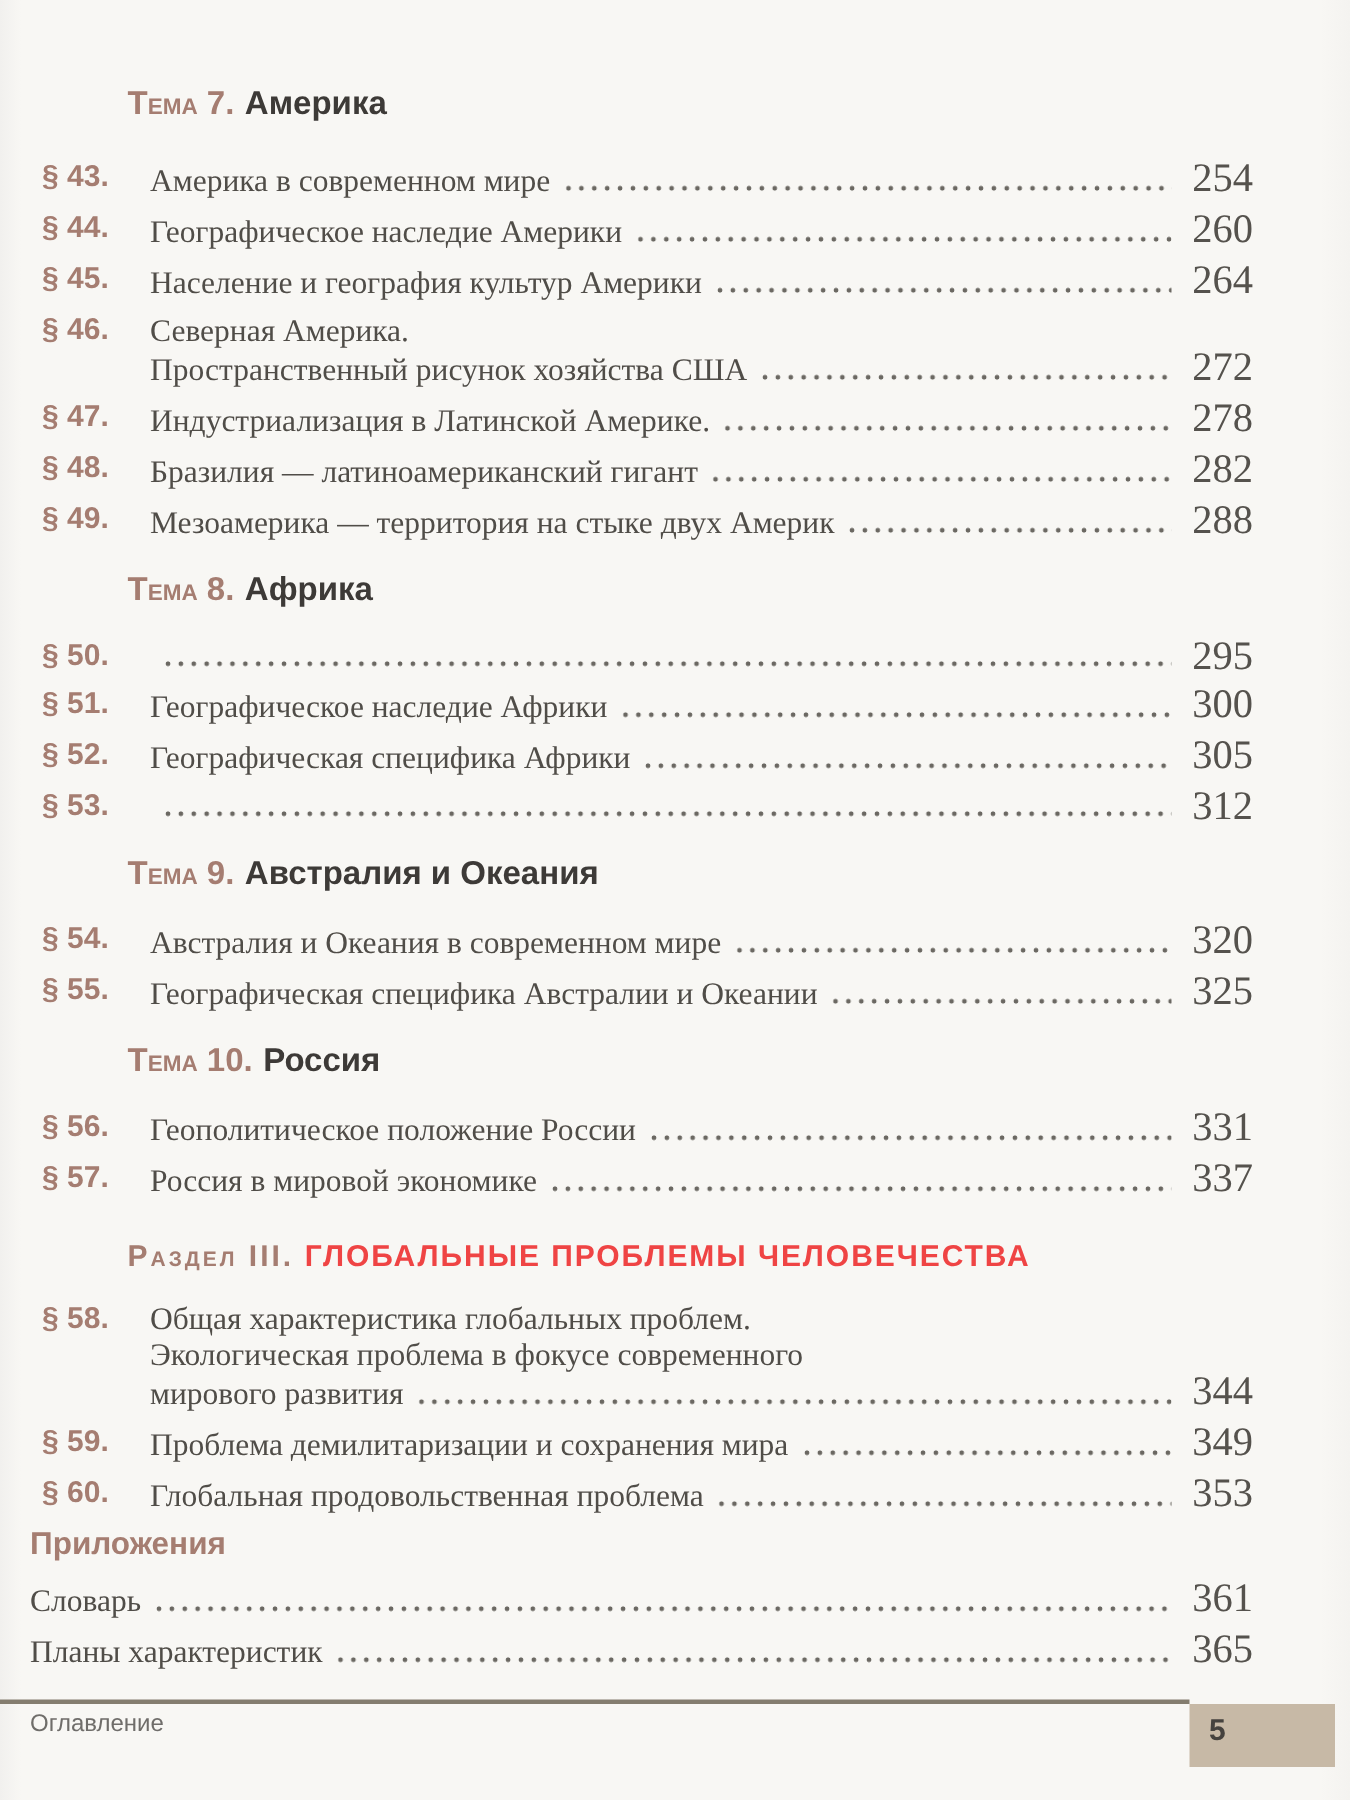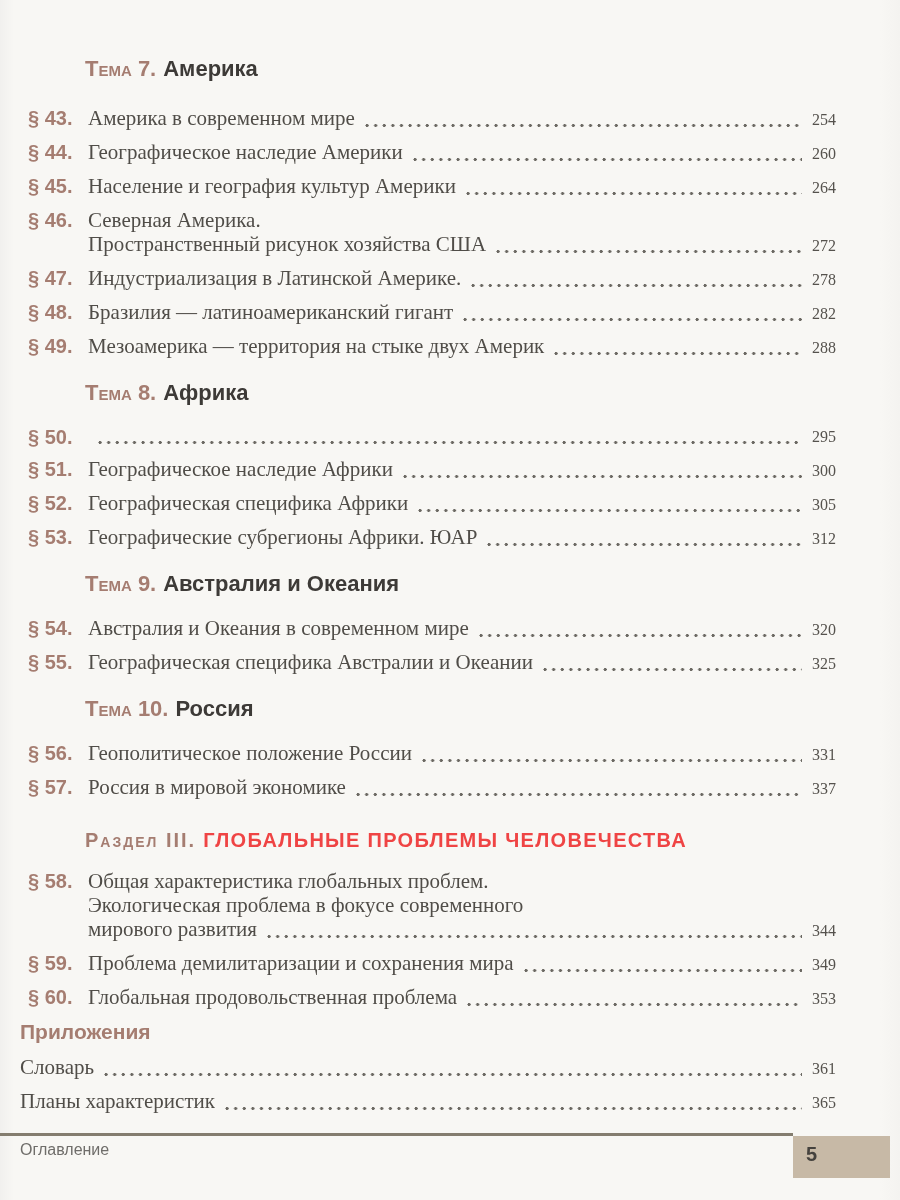--- a/index.html
+++ b/index.html
@@ -8,21 +8,21 @@
     background: linear-gradient(90deg, #f1f0ee 0px, #f8f7f4 14px, #f8f7f4 880px, #f4f3f0 900px);
     overflow: hidden;
     position: relative;
     font-family: "Liberation Serif", serif;
     color: #504d48;
   }
   .toc-column {
     position: absolute;
     top: 0; left: 0;
     width: 900px;
-    padding: 56px 40px 0 20px;
+    padding: 56px 61px 0 20px;
     box-sizing: border-box;
   }
   
   .hdr {
     font-family: "Liberation Sans", sans-serif;
     font-weight: bold;
     height: 26px;
     line-height: 26px;
     white-space: nowrap;
   }
@@ -32,21 +32,21 @@
   .appendix-hdr { margin: 0 0 10px 0; font-size: 21px; color: #a57d71; }
   .hdr-label {
     color: #a57d71;
     font-variant: small-caps;
     margin-right: 7px;
   }
   .theme-hdr .hdr-title { color: #3d3a37; }
   .razdel-hdr .hdr-label { letter-spacing: 2px; }
   .razdel-hdr .hdr-title { color: #ef4444; letter-spacing: 1.3px; }
   
-  .entry { display: flex; margin: 0 0 8px 8px; }
+  .entry { display: flex; margin: 0 0 8px 8px; gap: 12px; }
   .entry.no-num { margin-left: 0; }
   .num {
     flex: 0 0 60px;
     font-family: "Liberation Sans", sans-serif;
     font-weight: bold;
     font-size: 20px;
     line-height: 24px;
     color: #a57d71;
   }
   .entry-body { flex: 1 1 auto; min-width: 0; }
@@ -62,22 +62,22 @@
     min-width: 24px;
     align-self: flex-end;
     height: 5px;
     margin: 0 10px 4px 10px;
     background-image: radial-gradient(circle at 2px 2.5px, #6b6862 1.35px, rgba(0,0,0,0) 1.8px);
     background-size: 8.6px 5px;
     background-repeat: repeat-x;
   }
   .pg {
     flex: 0 0 48px;
-    text-align: left;
-    font-size: 16px;
+    text-align: center;
+    font-size: 27px;
     color: #55524d;
   }
   
   .footer-rule {
     position: absolute;
     top: 1133px; left: 0;
     width: 793px; height: 3px;
     background: #847d6f;
   }
   .footer-label {
@@ -206,21 +206,20 @@
             <span class="txt">Географическая специфика Африки</span>
             <span class="leader"></span>
             <span class="pg">305</span>
           </div>
         </div>
       </div>
       <div class="entry">
         <span class="num">§ 53.</span>
         <div class="entry-body">
           <div class="line">
-            <span class="txt">Географические субрегионы Африки. ЮАР</span>
             <span class="leader"></span>
             <span class="pg">312</span>
           </div>
         </div>
       </div>
       <div class="hdr theme-hdr"><span class="hdr-label">Тема 9.</span><span class="hdr-title">Австралия и Океания</span></div>
       <div class="entry">
         <span class="num">§ 54.</span>
         <div class="entry-body">
           <div class="line">

